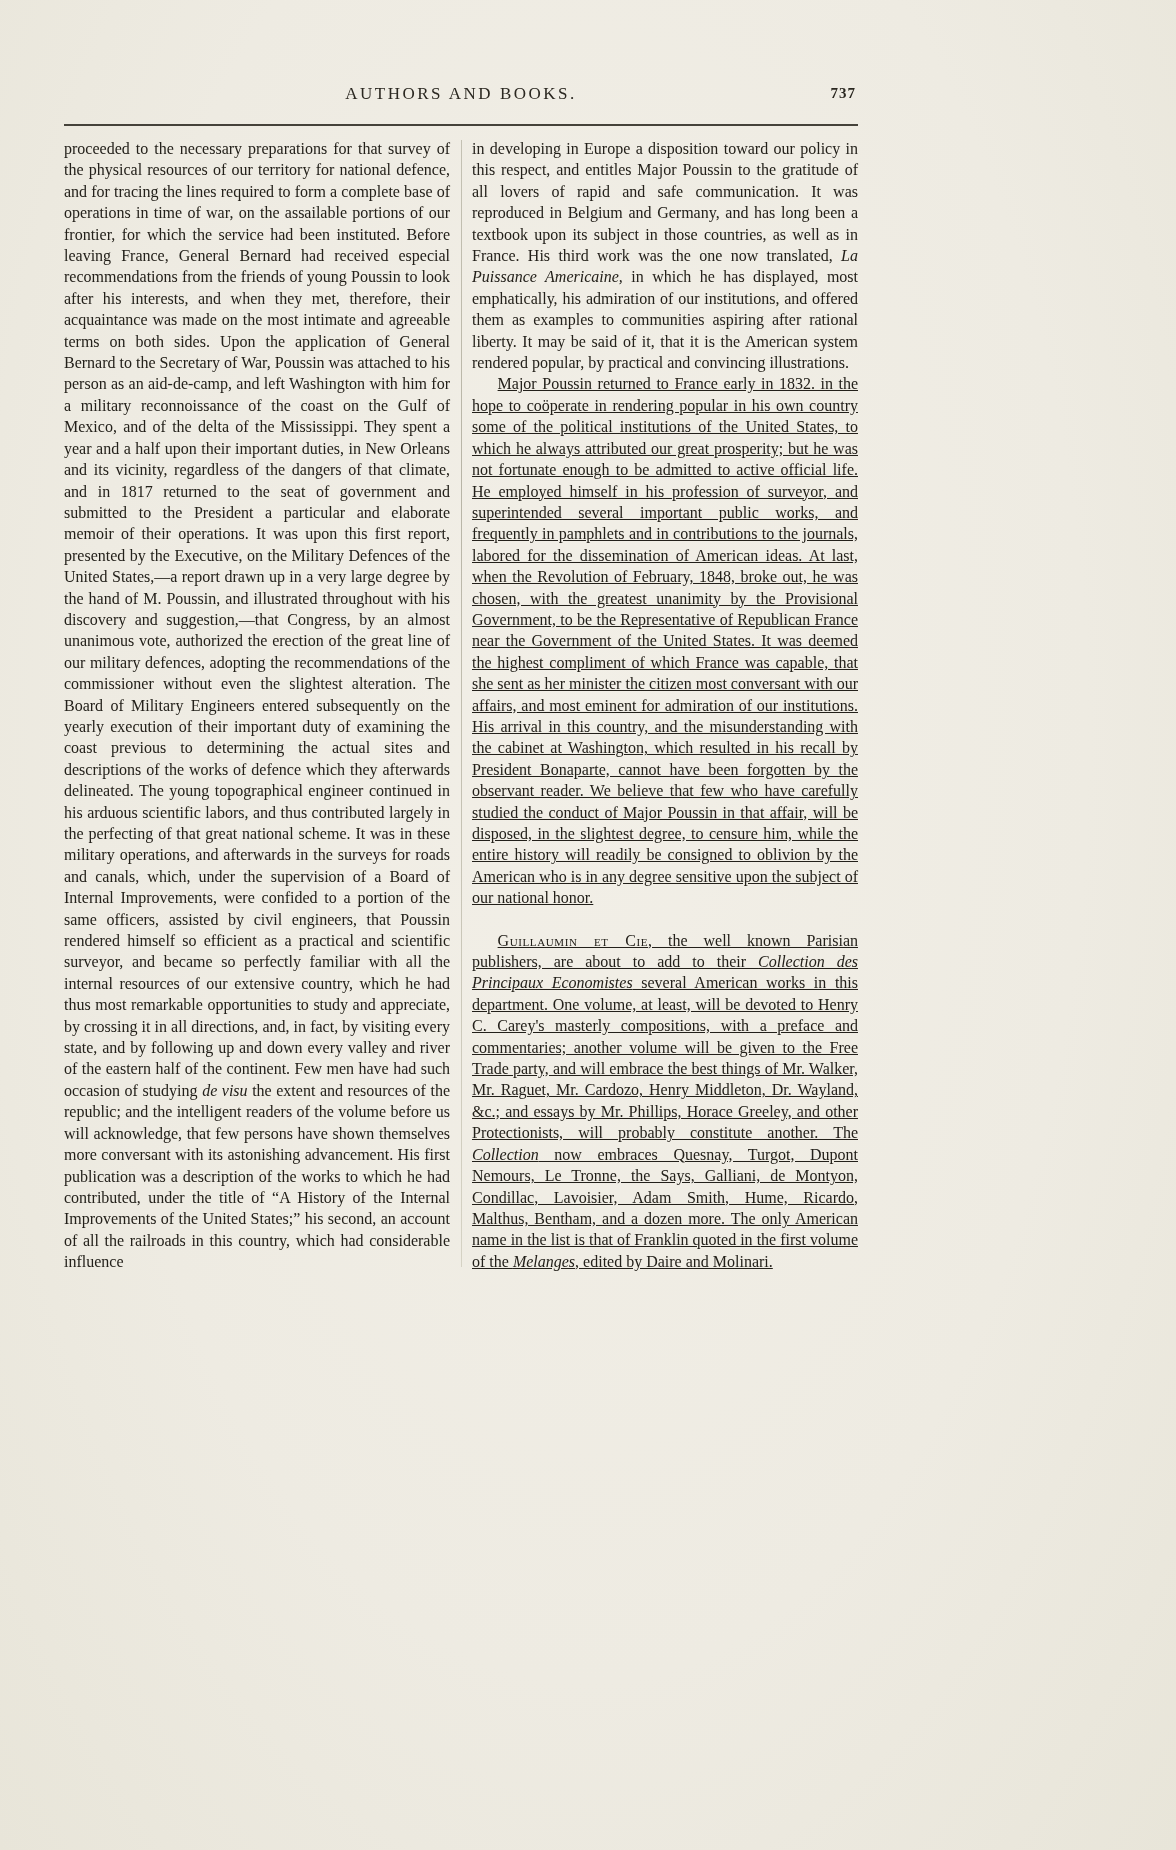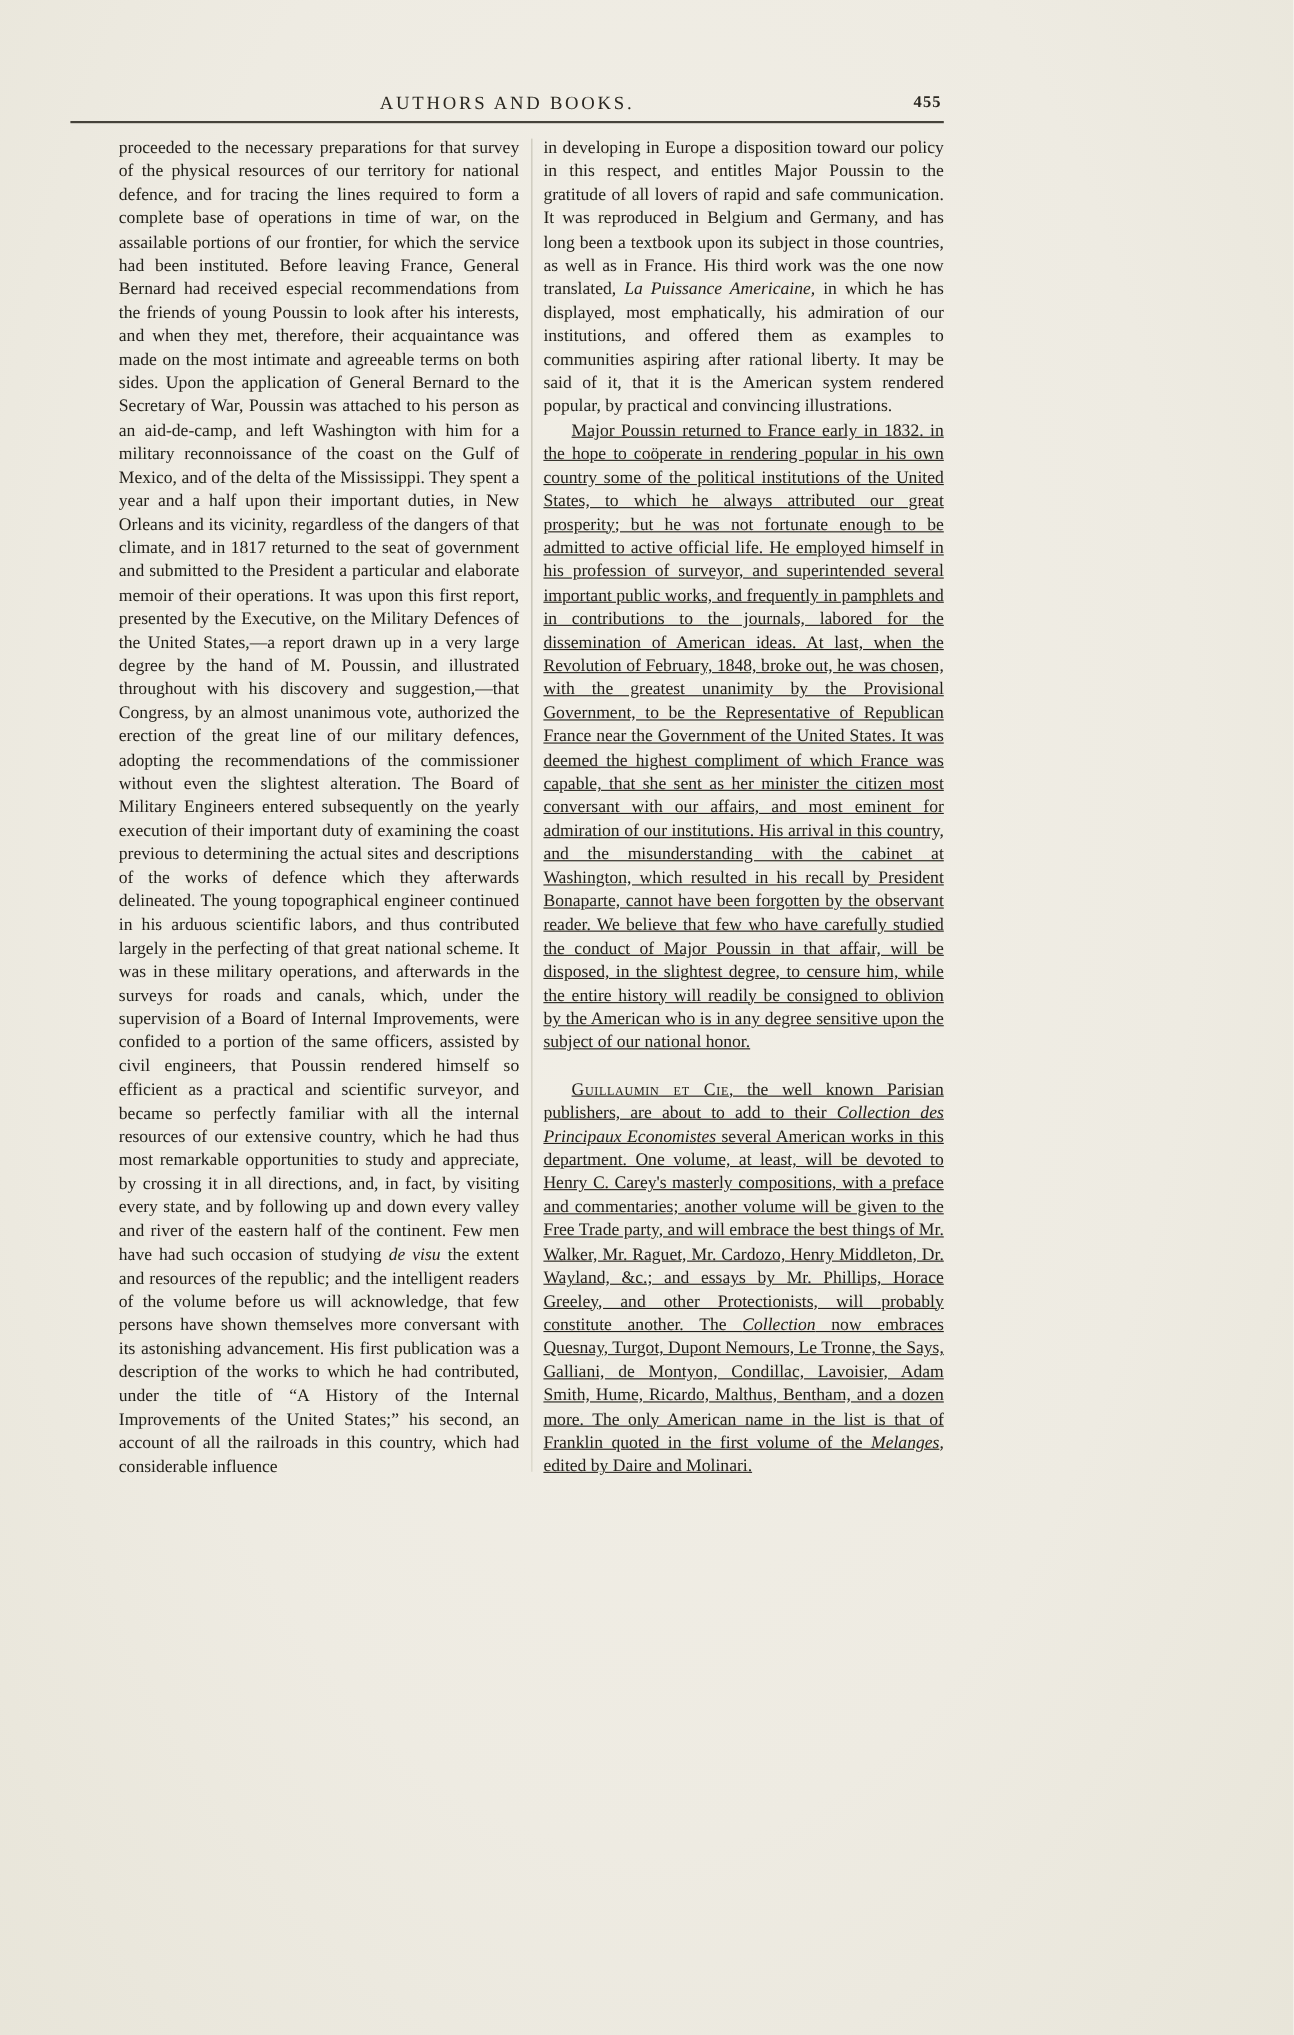--- a/index.html
+++ b/index.html
@@ -18,21 +18,21 @@
   .page-inner {
     position: absolute;
     top: 84px;
     left: 64px;
     width: 794px;
   }
   .running-header {
     position: relative;
     height: 24px;
     border-bottom: 2px solid #45423a;
-    padding-bottom: 2px;
+    padding-bottom: 16px;
   }
   .running-header .title {
     position: absolute;
     left: 0;
     right: 0;
     top: 0;
     text-align: center;
     font-size: 17px;
     letter-spacing: 2.5px;
     color: #2a2720;
@@ -43,21 +43,20 @@
     top: 1px;
     font-size: 15px;
     font-weight: bold;
     letter-spacing: 1px;
     color: #2a2720;
   }
   .columns {
     display: flex;
     margin-top: 12px;
     align-items: stretch;
-    margin-left: 44px;
   }
   .col {
     width: 386px;
     text-align: justify;
     font-size: 16px;
     line-height: 21.4px;
     color: #23201a;
   }
   .col p { margin: 0; }
   .col p.indent { text-indent: 1.6em; text-decoration: underline; }
@@ -71,21 +70,21 @@
   .sc { font-variant: small-caps; letter-spacing: 0.6px; }
 </style>
 </head>
 <body>
 
 <div class="page">
   <div class="page-inner">
 
     <div class="running-header">
       <span class="title">AUTHORS AND BOOKS.</span>
-      <span class="pageno">455</span>
+      <span class="pageno">737</span>
     </div>
 
     <div class="columns">
       <div class="col">
           <p class=""><span>proceeded to the necessary preparations for that survey of the physical resources of our territory for national defence, and for tracing the lines required to form a complete base of operations in time of war, on the assailable portions of our frontier, for which the service had been instituted. Before leaving France, General Bernard had received especial recommendations from the friends of young Poussin to look after his interests, and when they met, therefore, their acquaintance was made on the most intimate and agreeable terms on both sides. Upon the application of General Bernard to the Secretary of War, Poussin was attached to his person as an aid-de-camp, and left Washington with him for a military reconnoissance of the coast on the Gulf of Mexico, and of the delta of the Mississippi. They spent a year and a half upon their important duties, in New Orleans and its vicinity, regardless of the dangers of that climate, and in 1817 returned to the seat of government and submitted to the President a particular and elaborate memoir of their operations. It was upon this first report, presented by the Executive, on the Military Defences of the United States,—a report drawn up in a very large degree by the hand of M. Poussin, and illustrated throughout with his discovery and suggestion,—that Congress, by an almost unanimous vote, authorized the erection of the great line of our military defences, adopting the recommendations of the commissioner without even the slightest alteration. The Board of Military Engineers entered subsequently on the yearly execution of their important duty of examining the coast previous to determining the actual sites and descriptions of the works of defence which they afterwards delineated. The young topographical engineer continued in his arduous scientific labors, and thus contributed largely in the perfecting of that great national scheme. It was in these military operations, and afterwards in the surveys for roads and canals, which, under the supervision of a Board of Internal Improvements, were confided to a portion of the same officers, assisted by civil engineers, that Poussin rendered himself so efficient as a practical and scientific surveyor, and became so perfectly familiar with all the internal resources of our extensive country, which he had thus most remarkable opportunities to study and appreciate, by crossing it in all directions, and, in fact, by visiting every state, and by following up and down every valley and river of the eastern half of the continent. Few men have had such occasion of studying </span><span class="it">de visu</span><span> the extent and resources of the republic; and the intelligent readers of the volume before us will acknowledge, that few persons have shown themselves more conversant with its astonishing advancement. His first publication was a description of the works to which he had contributed, under the title of “A History of the Internal Improvements of the United States;” his second, an account of all the railroads in this country, which had considerable influence</span></p>
         </div>
       <div class="divider"></div>
       <div class="col">
           <p class=""><span>in developing in Europe a disposition toward our policy in this respect, and entitles Major Poussin to the gratitude of all lovers of rapid and safe communication. It was reproduced in Belgium and Germany, and has long been a textbook upon its subject in those countries, as well as in France. His third work was the one now translated, </span><span class="it">La Puissance Americaine,</span><span> in which he has displayed, most emphatically, his admiration of our institutions, and offered them as examples to communities aspiring after rational liberty. It may be said of it, that it is the American system rendered popular, by practical and convincing illustrations.</span></p>
           <p class="indent "><span>Major Poussin returned to France early in 1832. in the hope to coöperate in rendering popular in his own country some of the political institutions of the United States, to which he always attributed our great prosperity; but he was not fortunate enough to be admitted to active official life. He employed himself in his profession of surveyor, and superintended several important public works, and frequently in pamphlets and in contributions to the journals, labored for the dissemination of American ideas. At last, when the Revolution of February, 1848, broke out, he was chosen, with the greatest unanimity by the Provisional Government, to be the Representative of Republican France near the Government of the United States. It was deemed the highest compliment of which France was capable, that she sent as her minister the citizen most conversant with our affairs, and most eminent for admiration of our institutions. His arrival in this country, and the misunderstanding with the cabinet at Washington, which resulted in his recall by President Bonaparte, cannot have been forgotten by the observant reader. We believe that few who have carefully studied the conduct of Major Poussin in that affair, will be disposed, in the slightest degree, to censure him, while the entire history will readily be consigned to oblivion by the American who is in any degree sensitive upon the subject of our national honor.</span></p>

